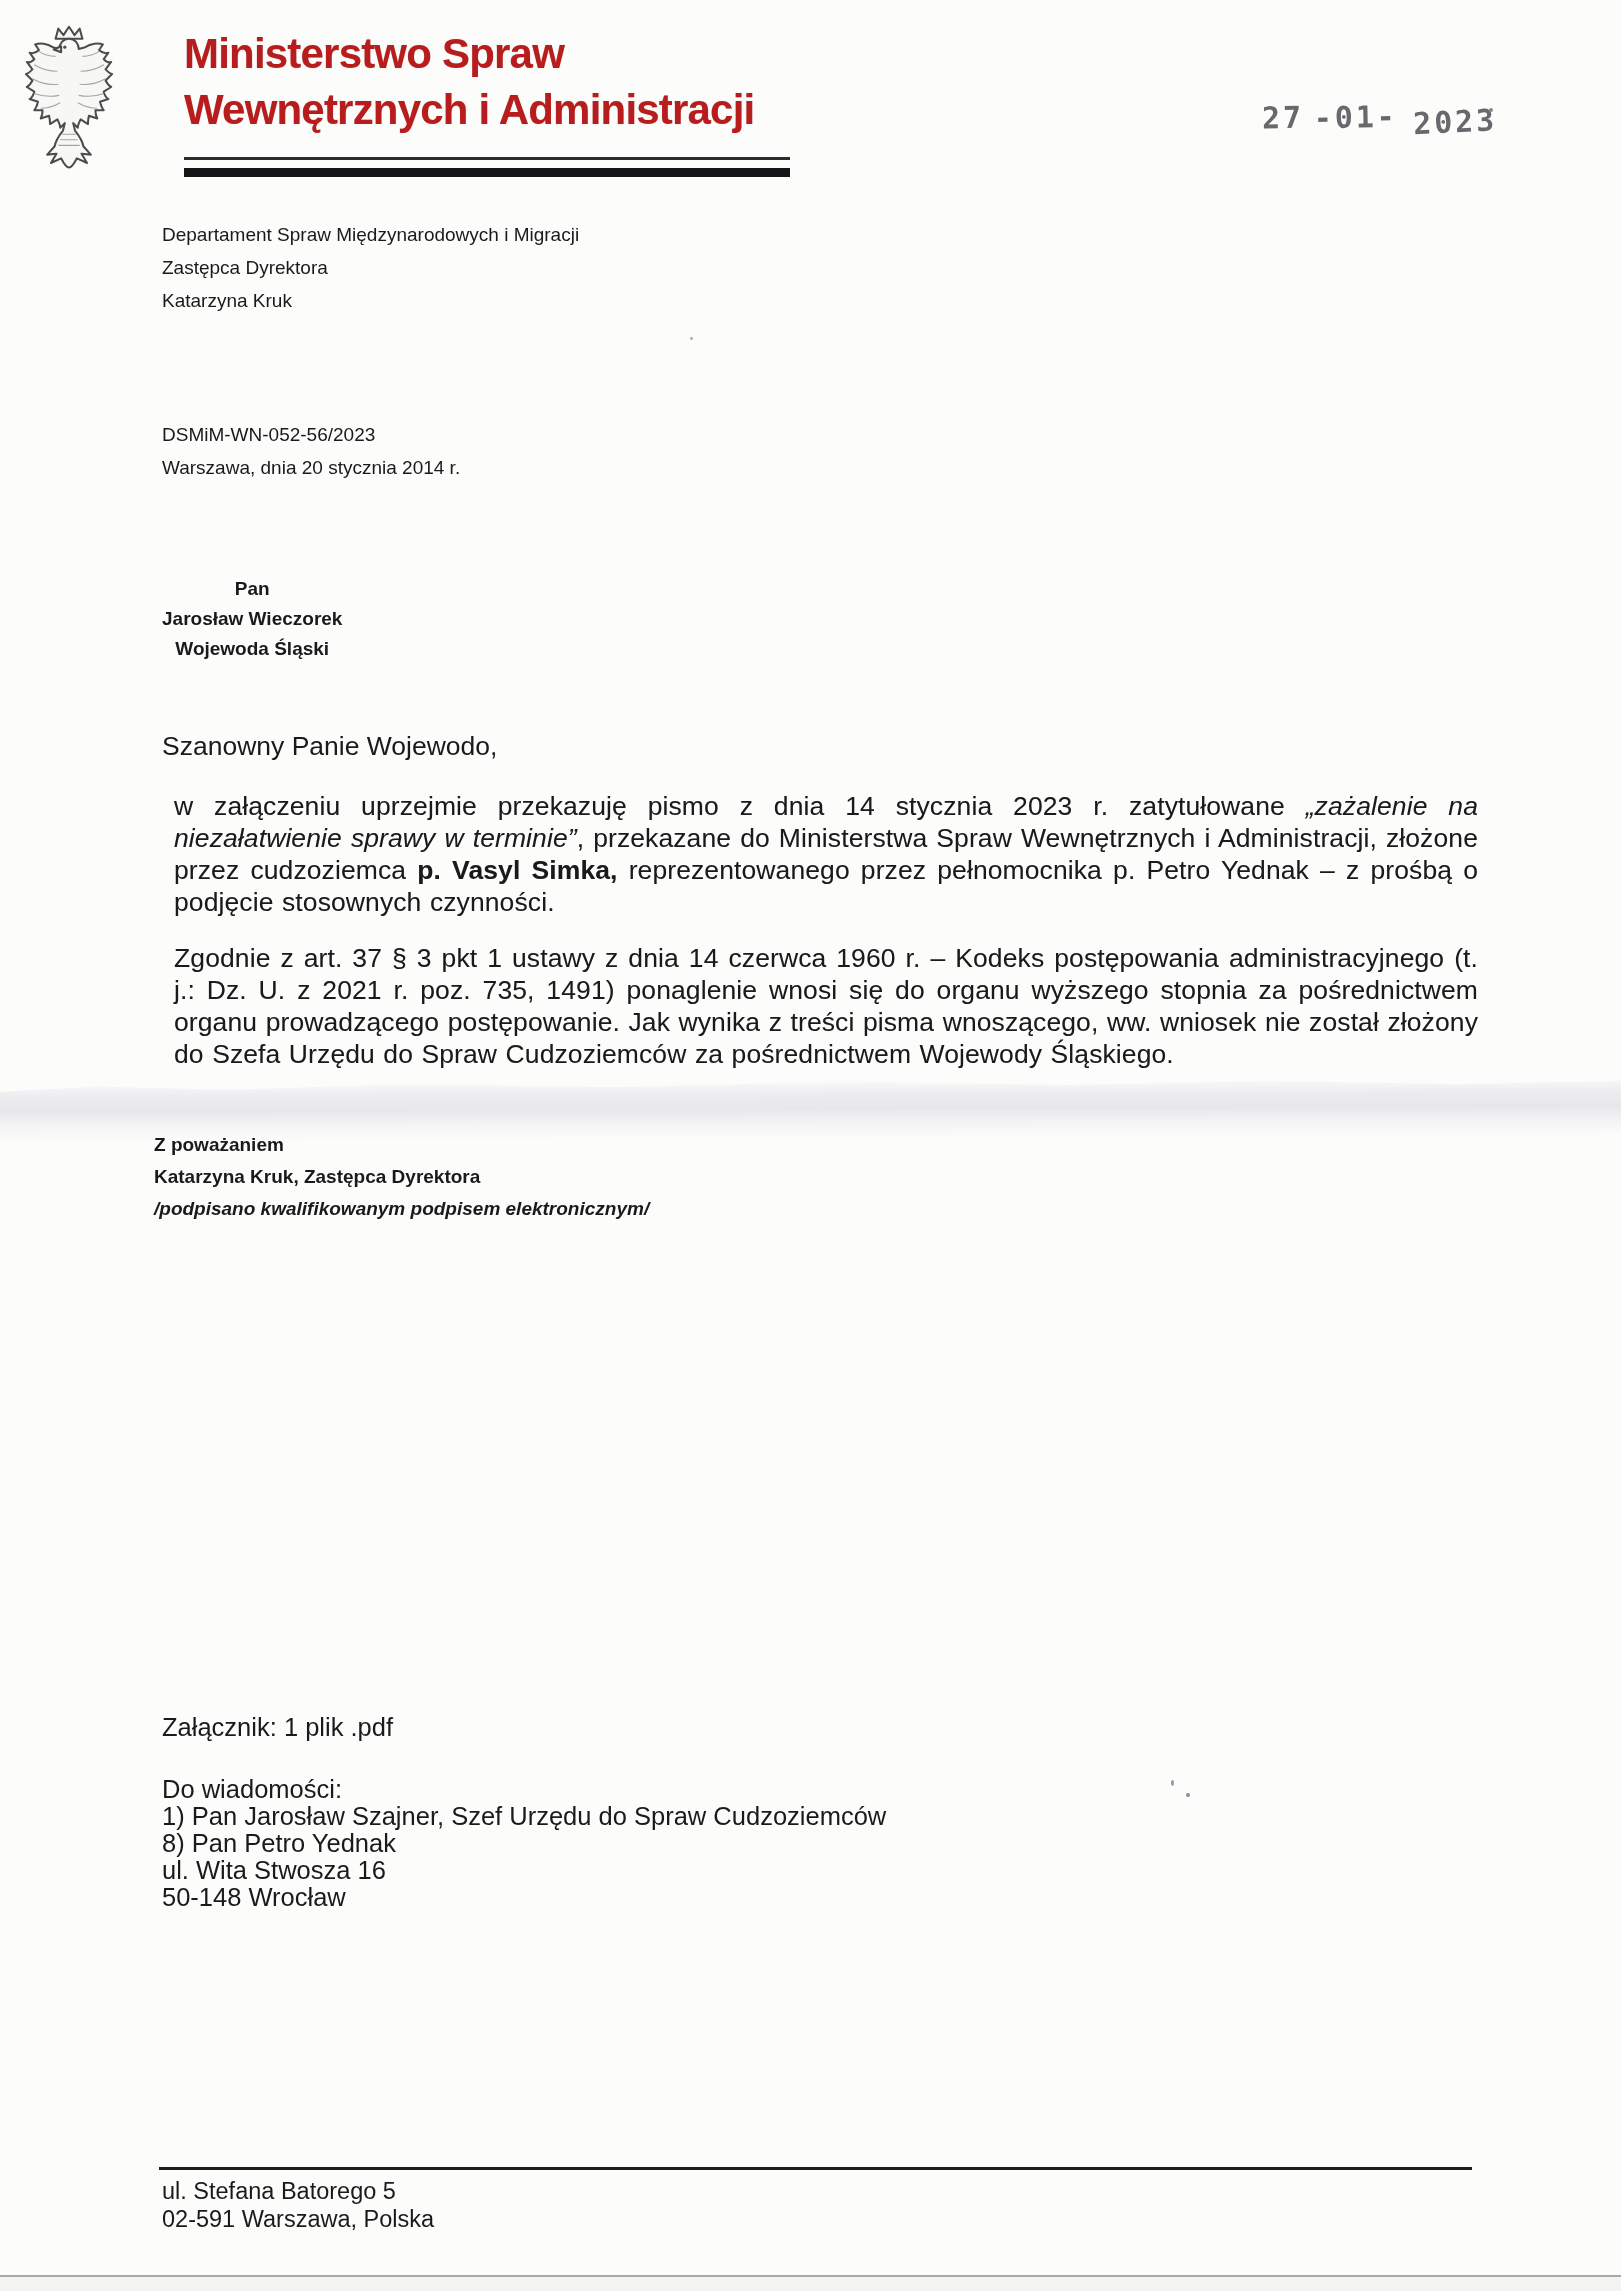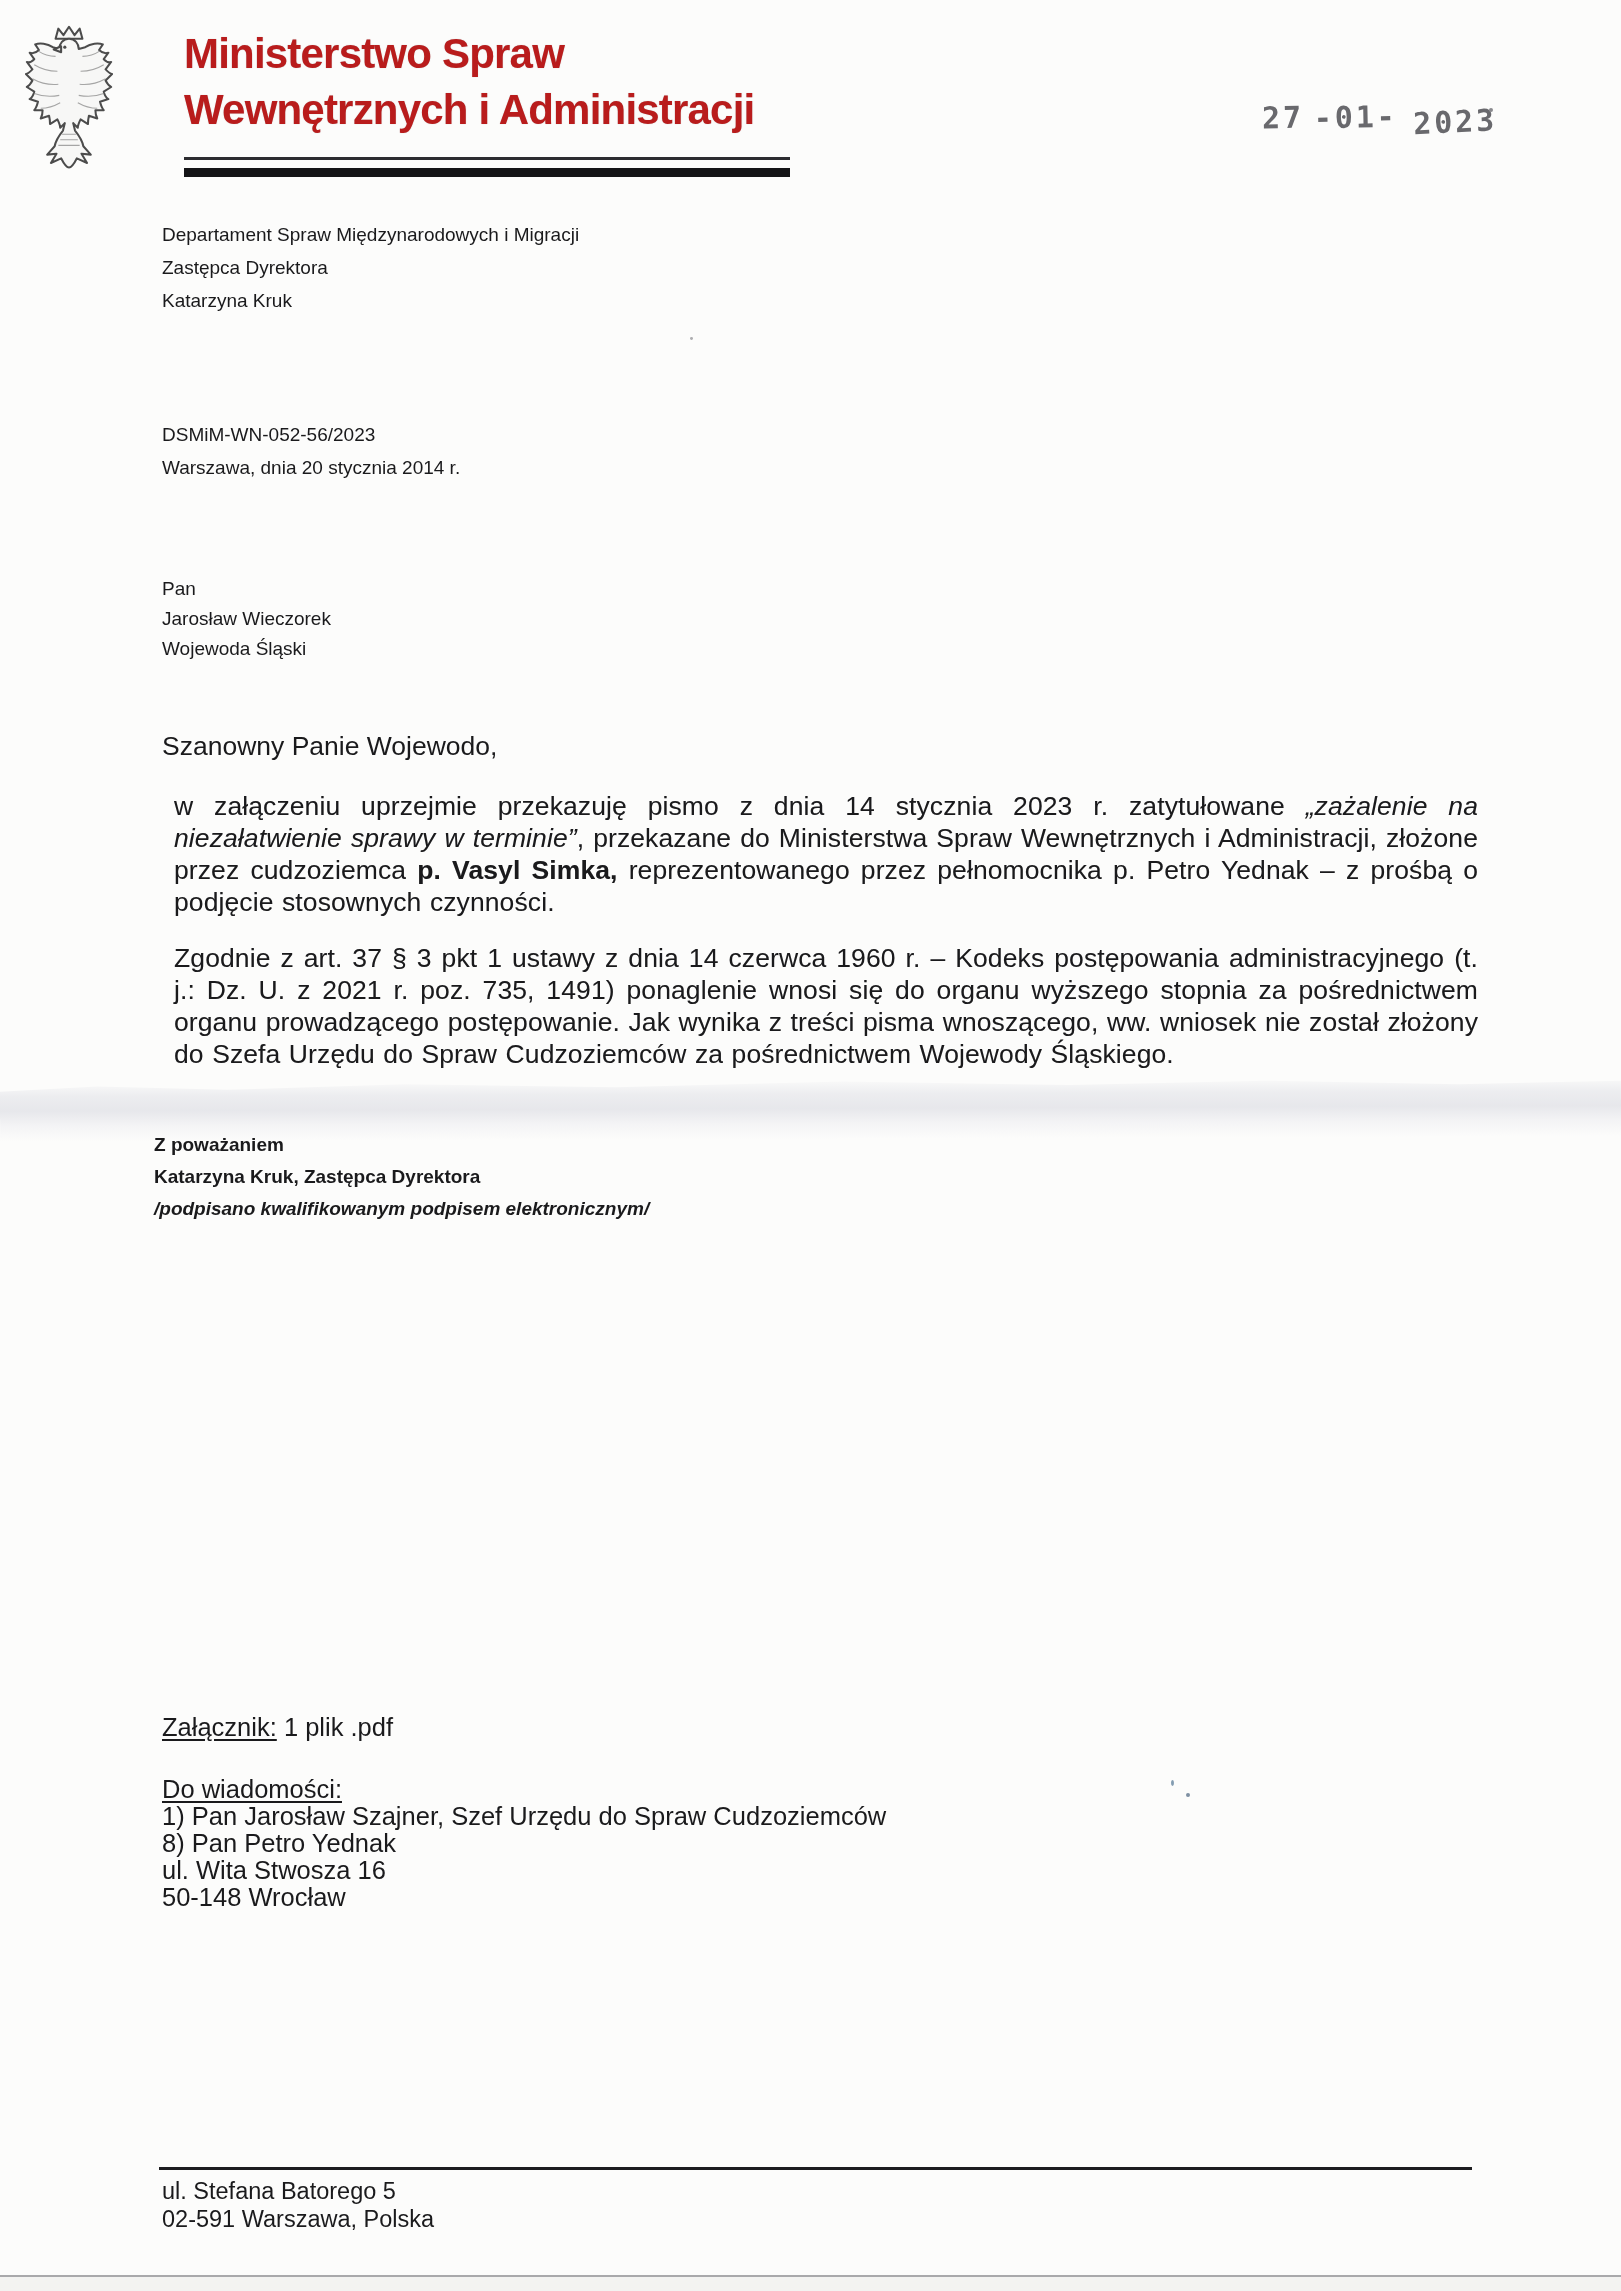--- a/index.html
+++ b/index.html
@@ -31,21 +31,21 @@
     letter-spacing:2.9px;opacity:.88;
     transform:rotate(-1.2deg);
     white-space:nowrap;
   }
   .stamp .mo{margin-left:9.8px;display:inline-block;transform:translateY(1px);}
   .stamp .yr{margin-left:15.7px;display:inline-block;transform:translateY(7.8px) rotate(-1.5deg);}
   
   .block{font-size:19px;line-height:33px;}
   .sender{left:162px;top:218px;}
   .refblock{left:162px;top:418px;}
-  .addressee{left:162px;top:574px;font-weight:400;line-height:30px;}
+  .addressee{left:162px;top:574px;font-weight:700;line-height:30px;text-align:center;}
   .greeting{left:162px;top:731px;font-size:26.5px;}
   .para{
     left:174px;width:1304px;
     font-size:26.5px;line-height:32px;
     text-align:justify;word-spacing:1px;letter-spacing:0.1px;
     text-shadow:0 0 0.6px rgba(25,25,30,.2);
   }
   .p1{top:790px;}
   .p2{top:942px;}
   .b{font-weight:700;}
@@ -60,21 +60,21 @@
       rgba(196,198,210,.28) 26%,
       rgba(205,206,216,.45) 50%,
       rgba(222,222,230,.28) 74%,
       rgba(230,230,236,0) 100%);
     clip-path:polygon(0 18%,6% 10%,14% 16%,25% 8%,38% 14%,52% 6%,66% 13%,78% 7%,90% 14%,100% 9%,100% 100%,0 100%);
     transform:rotate(-.2deg);
   }
   
   .attachment{left:162px;top:1713px;font-size:25.5px;}
   .cc{left:162px;top:1776px;font-size:25.5px;line-height:27px;}
-  .u{text-decoration:underline;text-underline-offset:2.9px;}
+  .u{text-underline-offset:2.9px;}
   
   .footer-rule{left:159px;top:2167px;width:1313px;height:2.9px;background:#1d1d20;}
   .footer-text{left:162px;top:2177px;font-size:23.5px;line-height:28px;}
   
   .speck{border-radius:50%;}
   .speck1{left:1489px;top:108px;width:3.9px;height:3.9px;background:#8a8a8e;}
   .speck2{left:1171px;top:1780px;width:2.9px;height:5.9px;background:#5c7d9a;opacity:.75;}
   .speck3{left:1186px;top:1793px;width:3.9px;height:3.9px;background:#49627e;opacity:.7;}
   .speck4{left:690px;top:337px;width:2.9px;height:2.9px;background:#9a9a9e;opacity:.8;}
   .bottom-edge{left:0;top:2275px;width:1621px;height:2px;background:#a9a9ab;}

